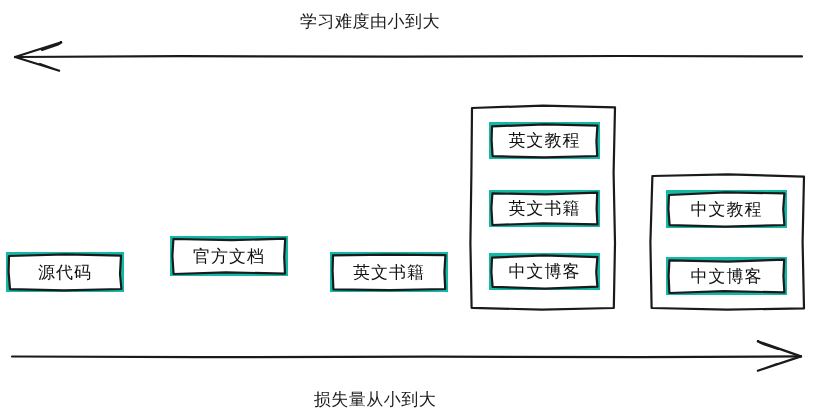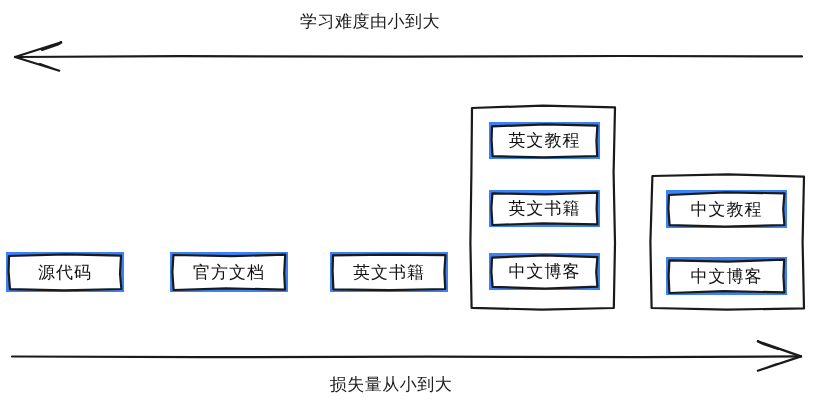--- a/index.html
+++ b/index.html
@@ -26,35 +26,34 @@
     text-align: center;
   }
   #label-top {
     left: 0;
     top: 10px;
     width: 740px;
     font-family: Liberation Serif, serif;
   }
   #label-bottom {
     left: 0;
-    top: 373px;
+    top: 388px;
     width: 750px;
-    padding-left: 16px;
   }
   .axis-svg {
     position: absolute;
     left: 0;
   }
   #axis-top-svg { top: 30px; }
   #axis-bottom-svg { top: 332px; }
 
   
   .node {
     position: absolute;
-    background: #3b82f6;
+    background: #14b8a6;
     box-sizing: border-box;
     display: flex;
     align-items: center;
     justify-content: center;
   }
   .node .node-svg {
     position: absolute;
     left: 0;
     top: 0;
   }
@@ -98,21 +97,21 @@
 
   <div class="axis-label" id="label-bottom">损失量从小到大</div>
 
   <div class="node" id="node-source-code" style="left: 6px; top: 252px; width: 118px; height: 40px;">
     <svg class="node-svg" width="118" height="40" viewBox="0 0 118 40">
       <path d="M 3 4 L 60 2.4 L 115 3.6 L 114 22 L 115.4 37 L 58 38.4 L 4 37.2 L 2.6 20 Z" stroke="#1a1a1a" stroke-width="2.2" fill="#ffffff" stroke-linejoin="round"></path>
     </svg>
     <span class="node-text">源代码</span>
   </div>
 
-  <div class="node" id="node-official-docs" style="left: 170px; top: 252px; width: 118px; height: 40px; align-items: center;">
+  <div class="node" id="node-official-docs" style="left: 170px; top: 236px; width: 118px; height: 40px; align-items: center;">
     <svg class="node-svg" width="118" height="40" viewBox="0 0 118 40">
       <path d="M 3.4 3 L 62 4.2 L 115.2 2.6 L 114.2 21 L 115 37.6 L 56 36.4 L 3.6 38 L 2.4 20 Z" stroke="#1a1a1a" stroke-width="2.2" fill="#ffffff" stroke-linejoin="round"></path>
     </svg>
     <span class="node-text">官方文档</span>
   </div>
 
   <div class="node" id="node-english-books" style="left: 330px; top: 252px; width: 118px; height: 40px;">
     <svg class="node-svg" width="118" height="40" viewBox="0 0 118 40">
       <path d="M 3 3.4 L 59 2.6 L 115.4 3.2 L 114.4 20 L 115.2 37 L 60 38.2 L 3.4 37.4 L 2.6 19 Z" stroke="#1a1a1a" stroke-width="2.2" fill="#ffffff" stroke-linejoin="round"></path>
     </svg>

